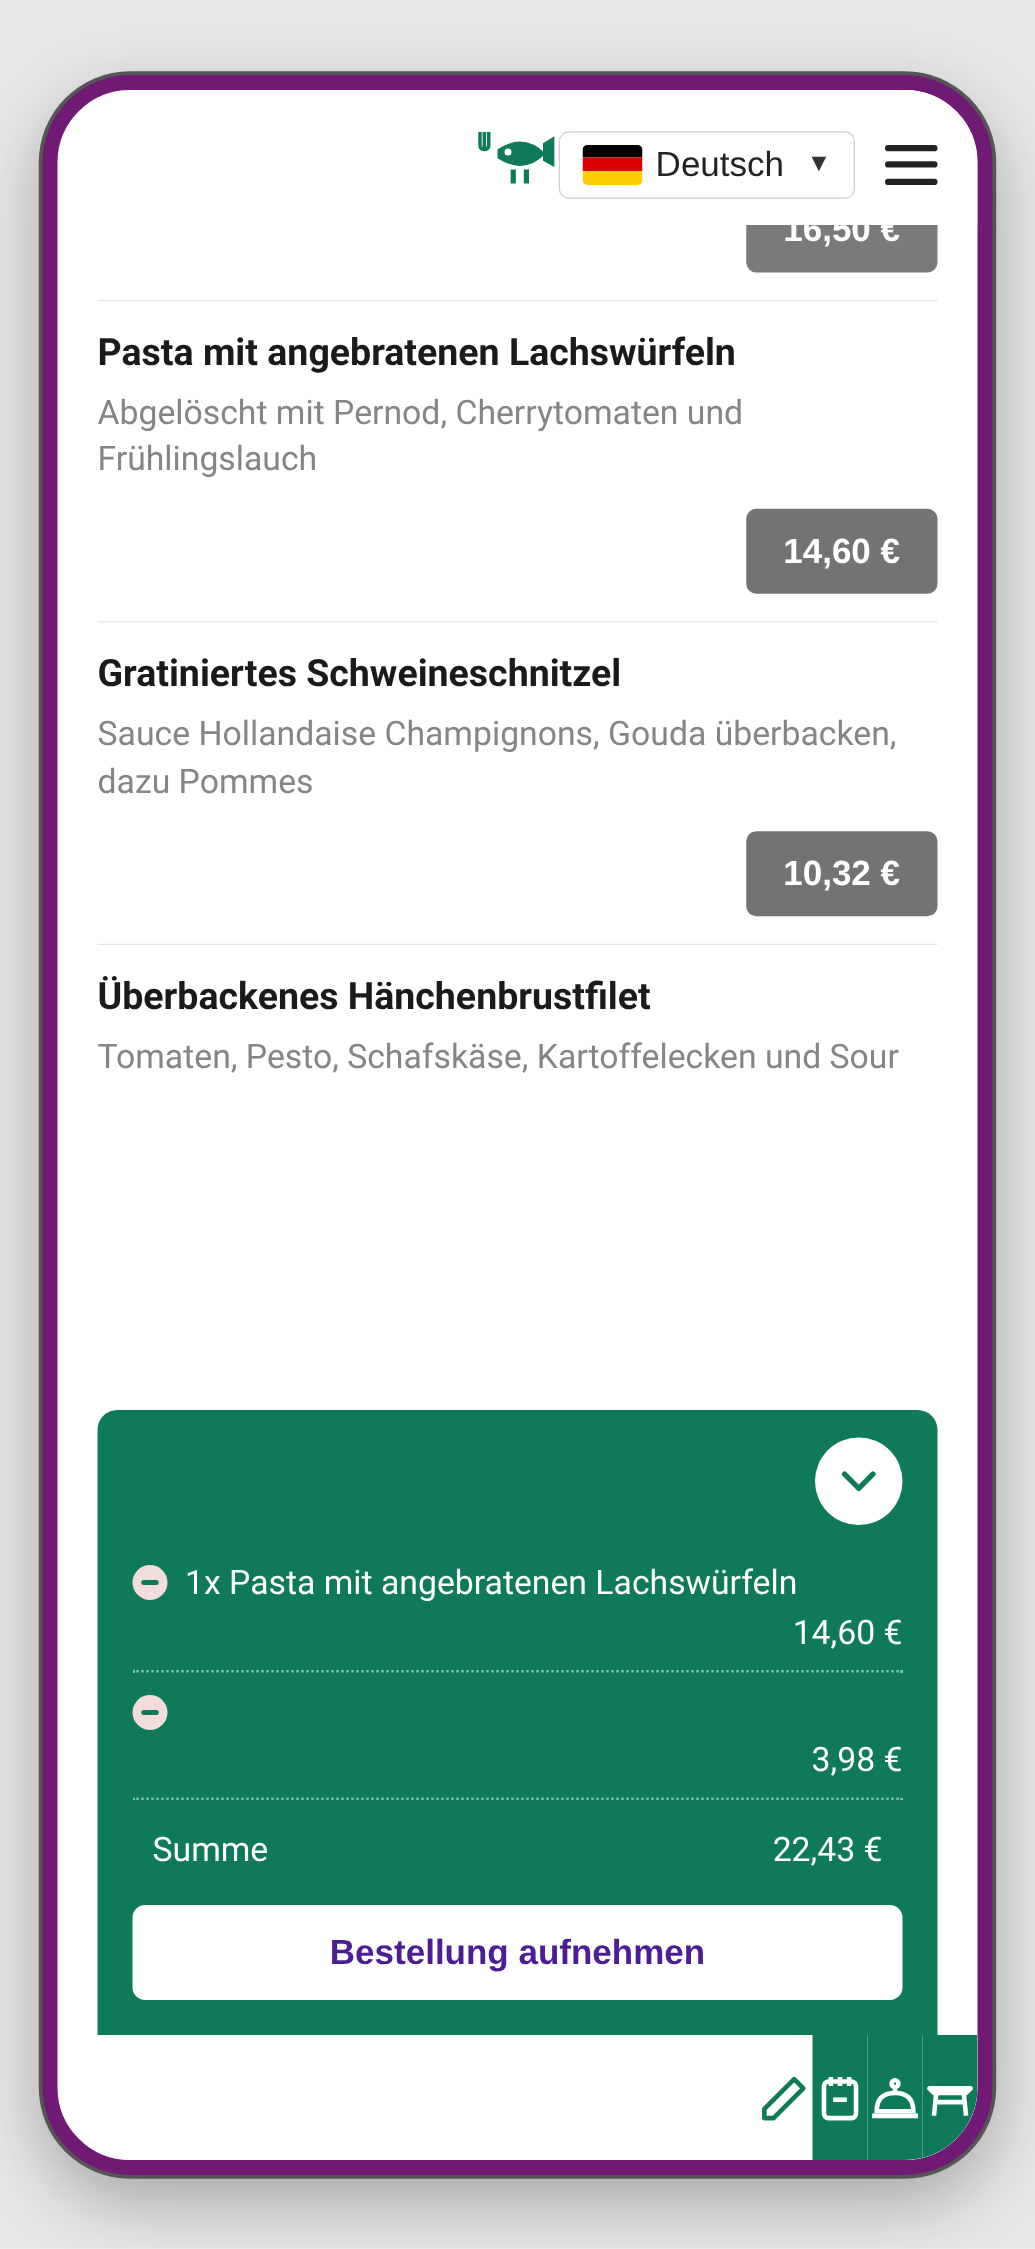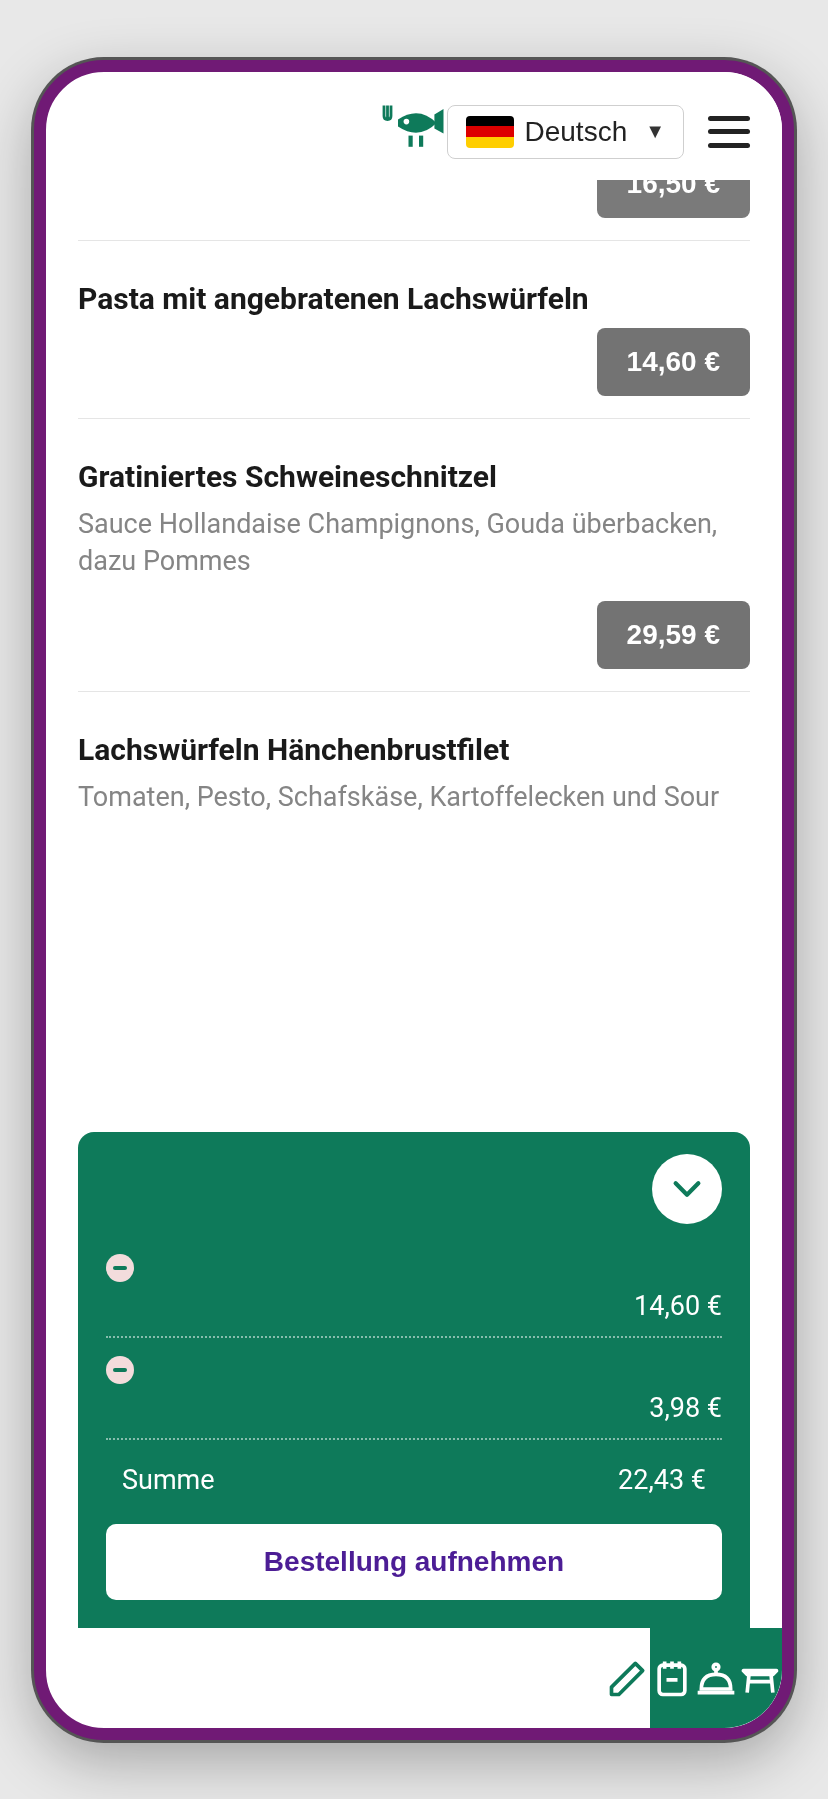--- a/index.html
+++ b/index.html
@@ -99,21 +99,21 @@
   .menu-list {
     padding: 0 32px;
   }
   .partial-price {
     display: flex;
     justify-content: flex-end;
     padding-bottom: 22px;
     border-bottom: 1px solid #e5e5e5;
   }
   .menu-item {
-    padding: 40px 0 22px;
+    padding: 24px 0 22px;
     border-bottom: 1px solid #e5e5e5;
   }
   .menu-item:last-child { border-bottom: none; }
   .menu-item .title {
     font-size: 30px;
     font-weight: 700;
     color: #1a1a1a;
     margin-bottom: 12px;
   }
   .menu-item .desc {
@@ -273,50 +273,52 @@
 
   <div class="content">
     <div class="menu-list">
 
       <div class="partial-price">
         <button class="price-btn" style="opacity:.95; transform:translateY(-30px); margin-bottom:-30px;">16,50 €</button>
       </div>
 
       <div class="menu-item clearfix">
         <div class="title">Pasta mit angebratenen Lachswürfeln</div>
+        <div class="desc">Abgelöscht mit Pernod, Cherrytomaten und Frühlingslauch</div>
         <button class="price-btn">14,60 €</button>
       </div>
 
       <div class="menu-item clearfix">
         <div class="title">Gratiniertes Schweineschnitzel</div>
         <div class="desc">Sauce Hollandaise Champignons, Gouda überbacken, dazu Pommes</div>
-        <button class="price-btn">29,59 €</button>
+        <button class="price-btn">10,32 €</button>
       </div>
 
       <div class="menu-item clearfix" style="border-bottom:none;">
-        <div class="title">Lachswürfeln Hänchenbrustfilet</div>
+        <div class="title">Überbackenes Hänchenbrustfilet</div>
         <div class="desc">Tomaten, Pesto, Schafskäse, Kartoffelecken und Sour</div>
       </div>
 
     </div>
 
     <div class="cart">
       <div class="cart-collapse">
         <svg viewBox="0 0 24 24" fill="none">
           <path d="M4 8 L12 16 L20 8" stroke="#0e7a5a" stroke-width="3" stroke-linecap="round" stroke-linejoin="round"></path>
         </svg>
       </div>
 
       <div class="cart-lines">
 
         <div class="cart-line">
           <div class="cart-line-top">
             <div class="remove">
                 <span></span>
               </div>
+            <span>1x Pasta mit angebratenen Lachswürfeln</span>
           </div>
           <div class="cart-line-price">14,60 €</div>
         </div>
 
         <div class="cart-line">
           <div class="cart-line-top">
             <div class="remove">
                 <span></span>
               </div>
           </div>

